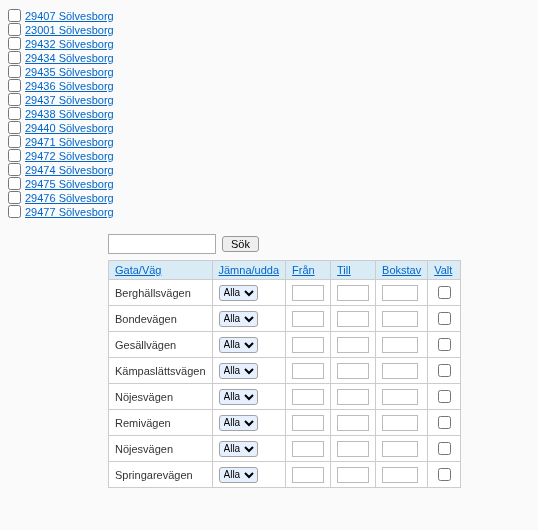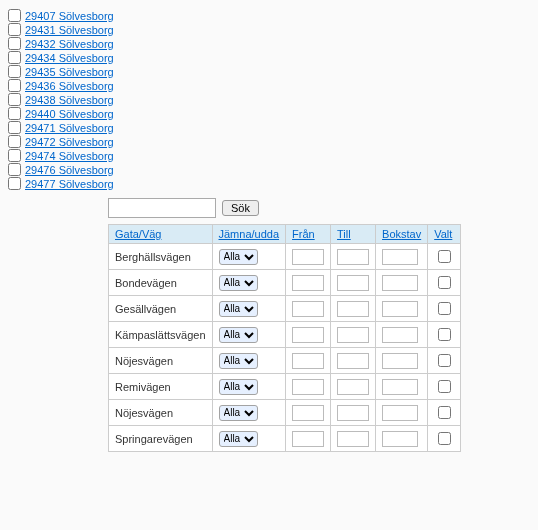--- a/index.html
+++ b/index.html
@@ -7,21 +7,21 @@
     font-size: 11px;
     color: #333;
     background: #fafafa;
     margin: 0;
     padding: 8px;
   }
   a { color: #0066cc; text-decoration: underline; cursor: pointer; }
   .postal-list { list-style: none; padding: 0; margin: 0 0 6px 0; }
   .postal-list li { margin: 1px 0; display: flex; align-items: center; }
   .postal-list input[type="checkbox"] { margin: 0 4px 0 0; }
-  .search-row { margin: 8px 0 6px 100px; display: flex; align-items: center; gap: 6px; }
+  .search-row { margin: 16px 0 6px 100px; display: flex; align-items: center; gap: 6px; }
   .search-row input[type="text"] {
     width: 100px; height: 16px; border: 1px solid #aaa; padding: 1px 3px;
   }
   .search-row button {
     font-size: 11px; padding: 1px 8px; border: 1px solid #999; border-radius: 3px;
     background: #eee; cursor: pointer;
   }
   .grid-wrap { margin-left: 100px; margin-bottom: 6px; }
   table.grid { border-collapse: collapse; background: #fff; }
   table.grid th, table.grid td {
@@ -41,57 +41,65 @@
 </head>
 <body>
 
 <ul class="postal-list" id="postal-top">
     <li>
       <input type="checkbox" style="">
       <a>29407 Sölvesborg</a>
     </li>
     <li>
       <input type="checkbox" style="">
-      <a>29431 Sölvesborg</a>
+      <a>23001 Sölvesborg</a>
     </li>
     <li>
       <input type="checkbox" style="">
       <a>29432 Sölvesborg</a>
     </li>
     <li>
       <input type="checkbox" style="">
       <a>29434 Sölvesborg</a>
     </li>
     <li>
       <input type="checkbox" style="">
       <a>29435 Sölvesborg</a>
     </li>
     <li>
       <input type="checkbox" style="">
       <a>29436 Sölvesborg</a>
+    </li>
+    <li>
+      <input type="checkbox" style="">
+      <a>29437 Sölvesborg</a>
     </li>
     <li>
       <input type="checkbox" style="">
       <a>29438 Sölvesborg</a>
     </li>
     <li>
       <input type="checkbox" style="">
       <a>29440 Sölvesborg</a>
     </li>
     <li>
       <input type="checkbox" style="">
       <a>29471 Sölvesborg</a>
     </li>
     <li>
       <input type="checkbox" style="">
       <a>29472 Sölvesborg</a>
     </li>
     <li>
       <input type="checkbox" style="">
       <a>29474 Sölvesborg</a>
+    </li>
+    <li>
+      <input type="checkbox" style="">
+      <a>29475 Sölvesborg</a>
     </li>
     <li>
       <input type="checkbox" style="">
       <a>29476 Sölvesborg</a>
     </li>
     <li>
       <input type="checkbox" style="">
       <a>29477 Sölvesborg</a>
     </li>
   </ul>

